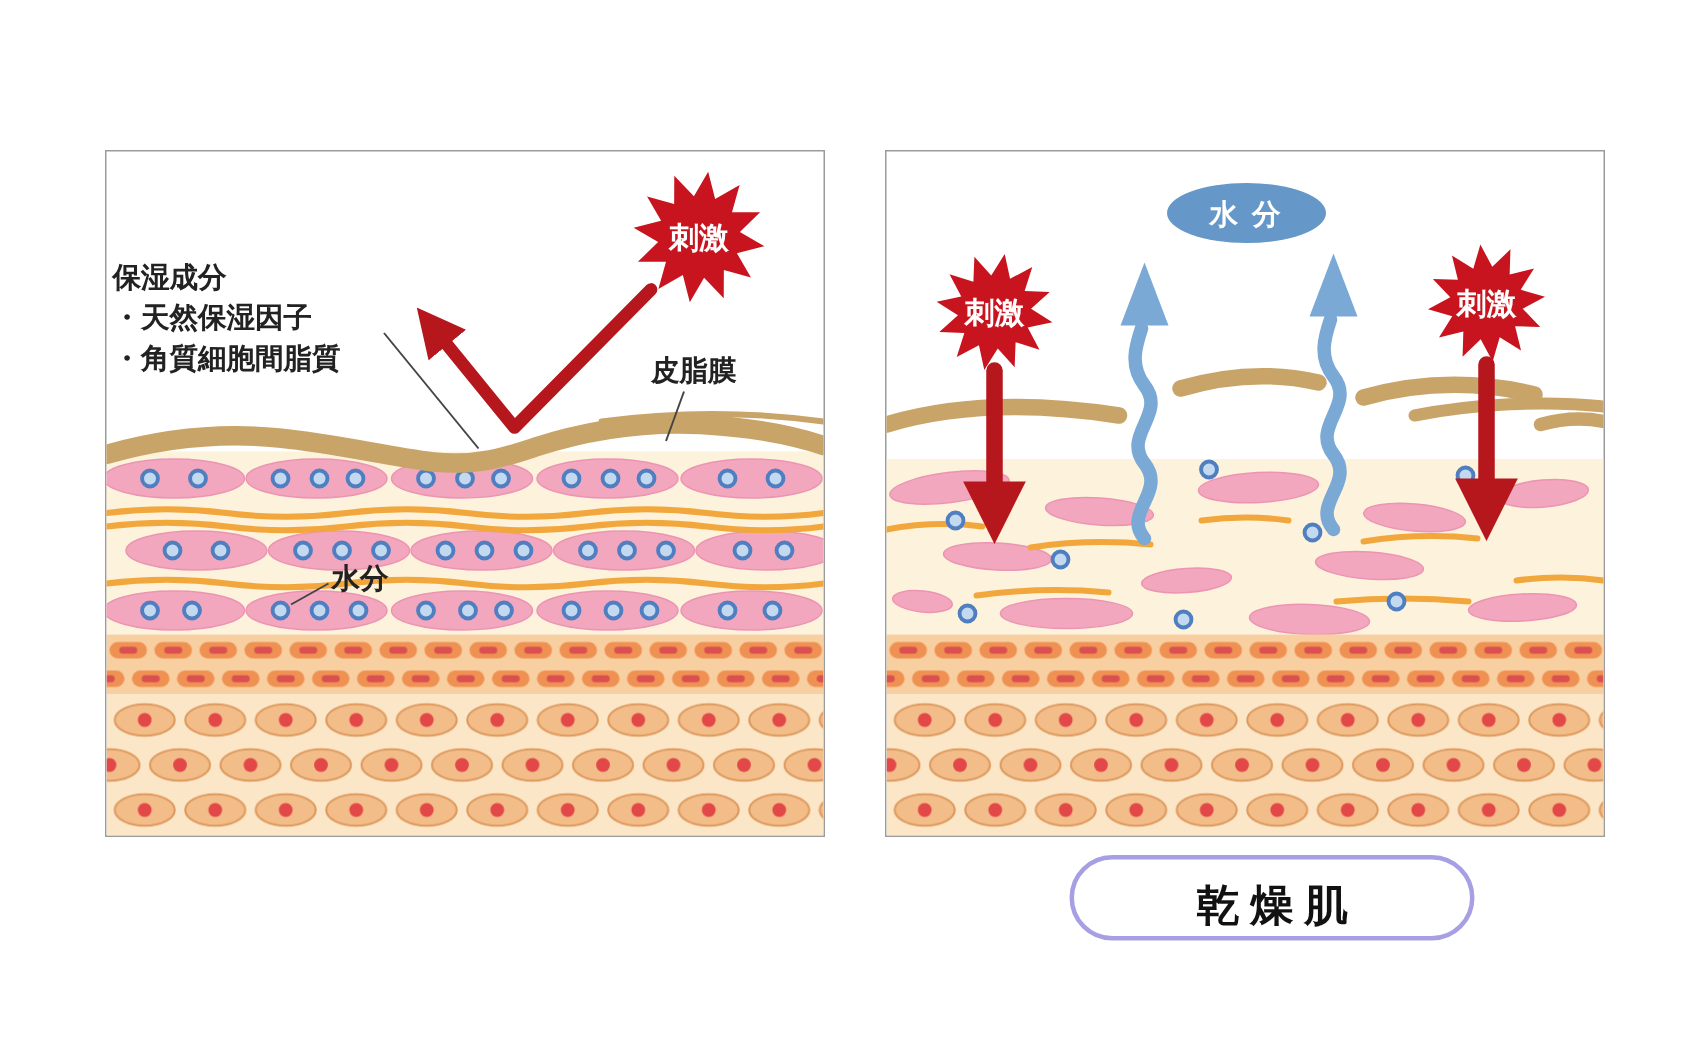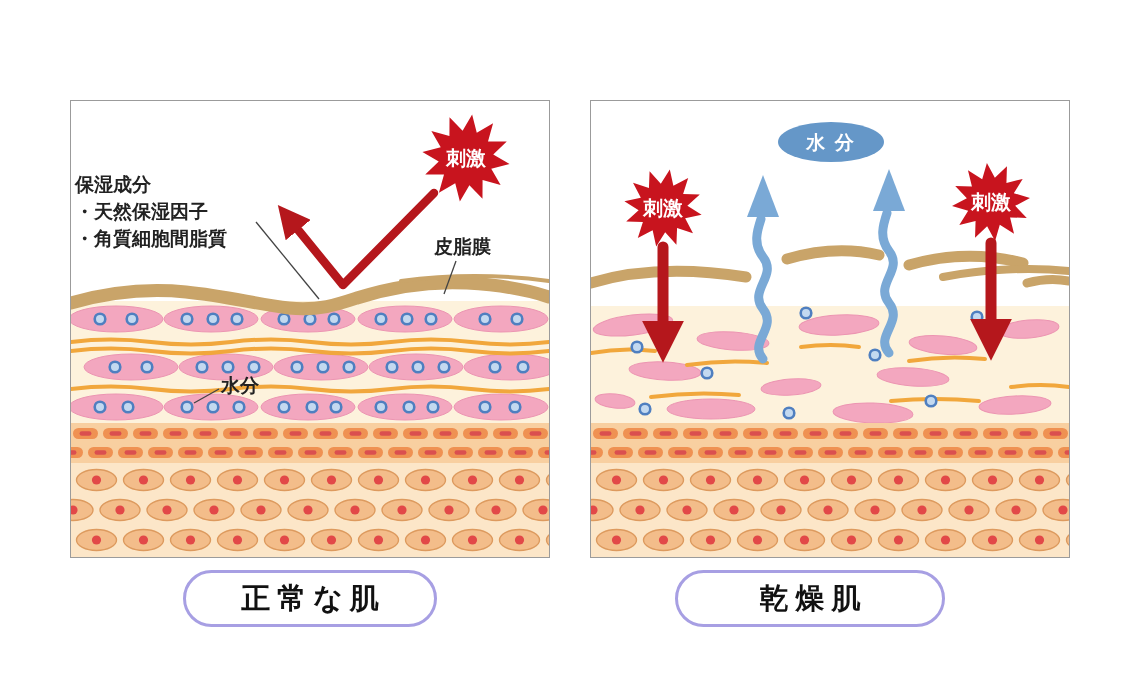--- a/index.html
+++ b/index.html
@@ -16,21 +16,21 @@
   .panel svg { display:block; width:100%; height:100%; }
 
   .caption {
     position:absolute; top:570px; height:57px; background:#fff;
     border:3px solid #a79fe3; border-radius:32px;
     display:flex; align-items:center; justify-content:center;
     font-size:29px; font-weight:bold; color:#111;
     letter-spacing:7px; text-indent:7px; box-sizing:border-box;
   }
   .caption--left  { left:183px; width:254px; }
-  .caption--right { left:675px; width:270px; }
+  .caption--right { left:713px; width:270px;align-items:flex-end; }
 
   text { font-family:"Liberation Sans","DejaVu Sans",sans-serif; }
   .anno  { font-size:19px; font-weight:bold; fill:#222; }
   .burst-text { font-size:20px; font-weight:bold; fill:#fff; text-anchor:middle; }
   .water-text { font-size:19px; font-weight:bold; fill:#fff; text-anchor:middle; letter-spacing:2px; }
   .leader { stroke:#444; stroke-width:1.3; fill:none; }
   .lipid  { stroke:#f1a73c; stroke-width:4; fill:none; stroke-linecap:round; }
   .surface{ stroke:#c9a469; fill:none; stroke-linecap:round; }
   .red-arrow { stroke:#b5171c; fill:none; stroke-linecap:round; stroke-linejoin:round; }
   .blue-wavy { stroke:#7aa9d6; stroke-width:9; fill:none; stroke-linecap:round; }
@@ -248,20 +248,17 @@
 
       <path class="red-arrow" stroke-width="11" d="M72,146 L72,245" marker-end="url(#mRed)"></path>
       <path class="red-arrow" stroke-width="11" d="M400,142 L400,243" marker-end="url(#mRed)"></path>
       <use href="#burstShape" transform="translate(72,107) scale(0.98) rotate(10)"></use>
       <text class="burst-text" x="72" y="114">刺激</text>
       <use href="#burstShape" transform="translate(400,101) scale(0.98) rotate(-6)"></use>
       <text class="burst-text" x="400" y="108">刺激</text>
     </svg>
   </div>
 
-  <div class="caption caption--left">
-    <span>正常な肌</span>
-  </div>
   <div class="caption caption--right">
     <span>乾燥肌</span>
   </div>
 
 </div>
 
 </body></html>

